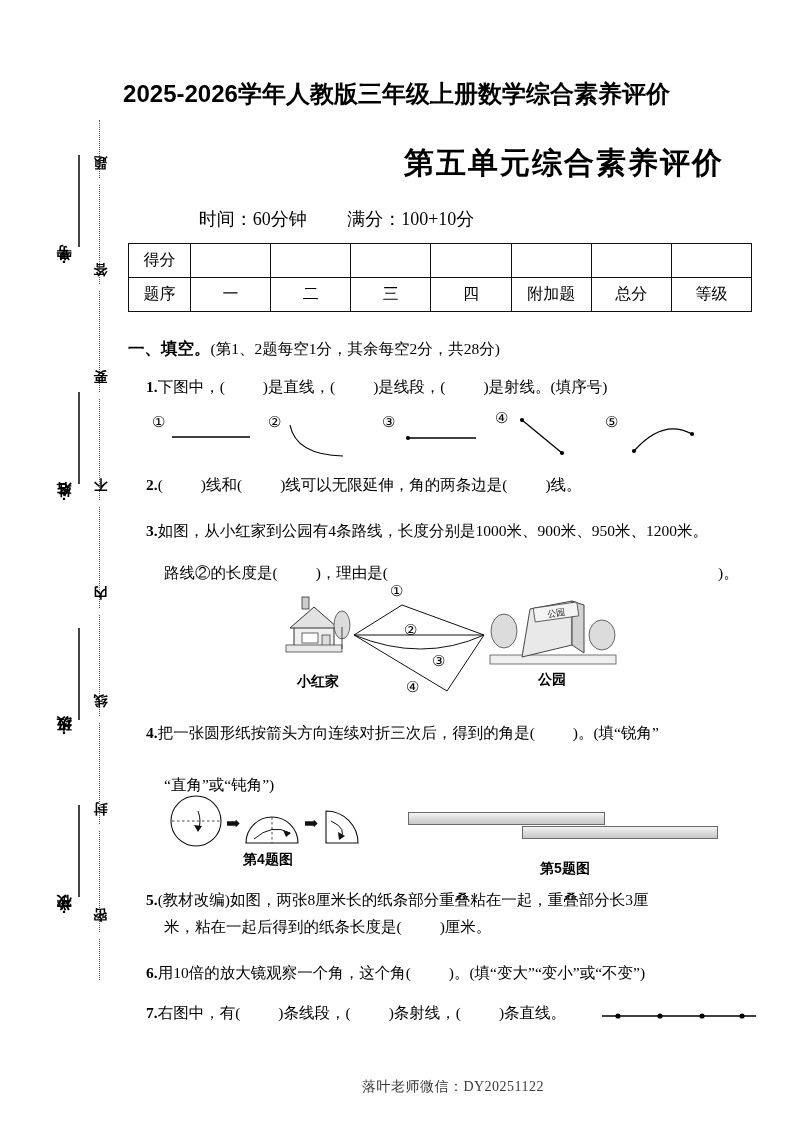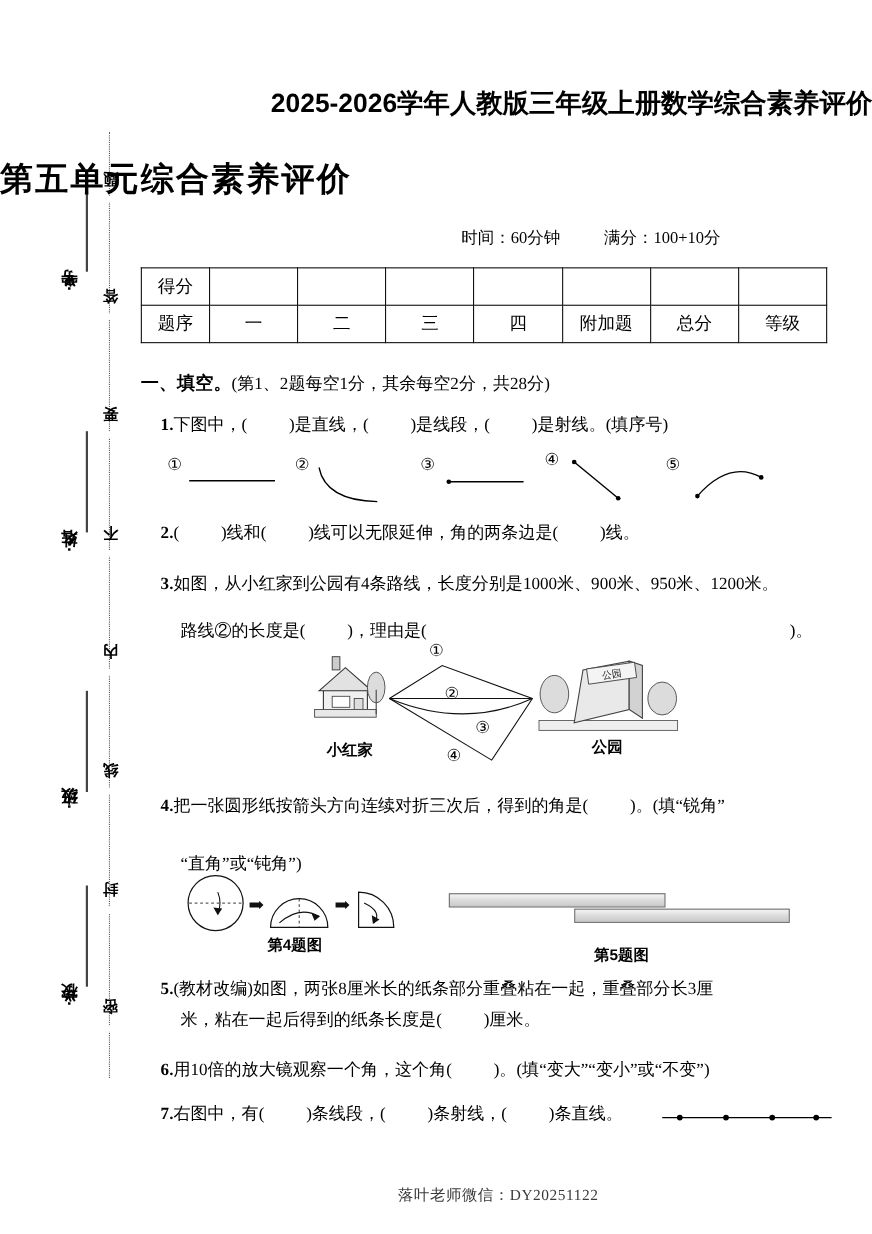--- a/index.html
+++ b/index.html
@@ -46,33 +46,33 @@
     font-weight: bold;
     writing-mode: vertical-rl;
     transform: rotate(180deg);
     background: #fff;
     padding: 3px 0;
   }
 
   
   .doc-title {
     position: absolute; top: 78px; left: 0; width: 793px;
+    text-align: center;
+    font-family: "Liberation Sans", "DejaVu Sans", sans-serif;
+    font-weight: bold; font-size: 24px; letter-spacing: 0px;
+  }
+  .unit-title {
+    position: absolute; top: 143px; left: 0; width: 724px;
     text-align: right;
     font-family: "Liberation Sans", "DejaVu Sans", sans-serif;
-    font-weight: bold; font-size: 24px; letter-spacing: 0px;
-  }
-  .unit-title {
-    position: absolute; top: 143px; left: 0; width: 724px;
-    text-align: left;
-    font-family: "Liberation Sans", "DejaVu Sans", sans-serif;
     font-weight: bold; font-size: 30px; letter-spacing: 2px;
   }
   .meta-row {
     position: absolute; top: 207px; left: 0; width: 673px;
-    text-align: right; font-size: 15px;
+    text-align: center; font-size: 18px;
   }
   .meta-row span { margin: 0 18px; }
 
   
   .score-table {
     position: absolute; left: 128px; top: 243px;
     width: 624px;
     border-collapse: collapse;
     table-layout: fixed;
   }

